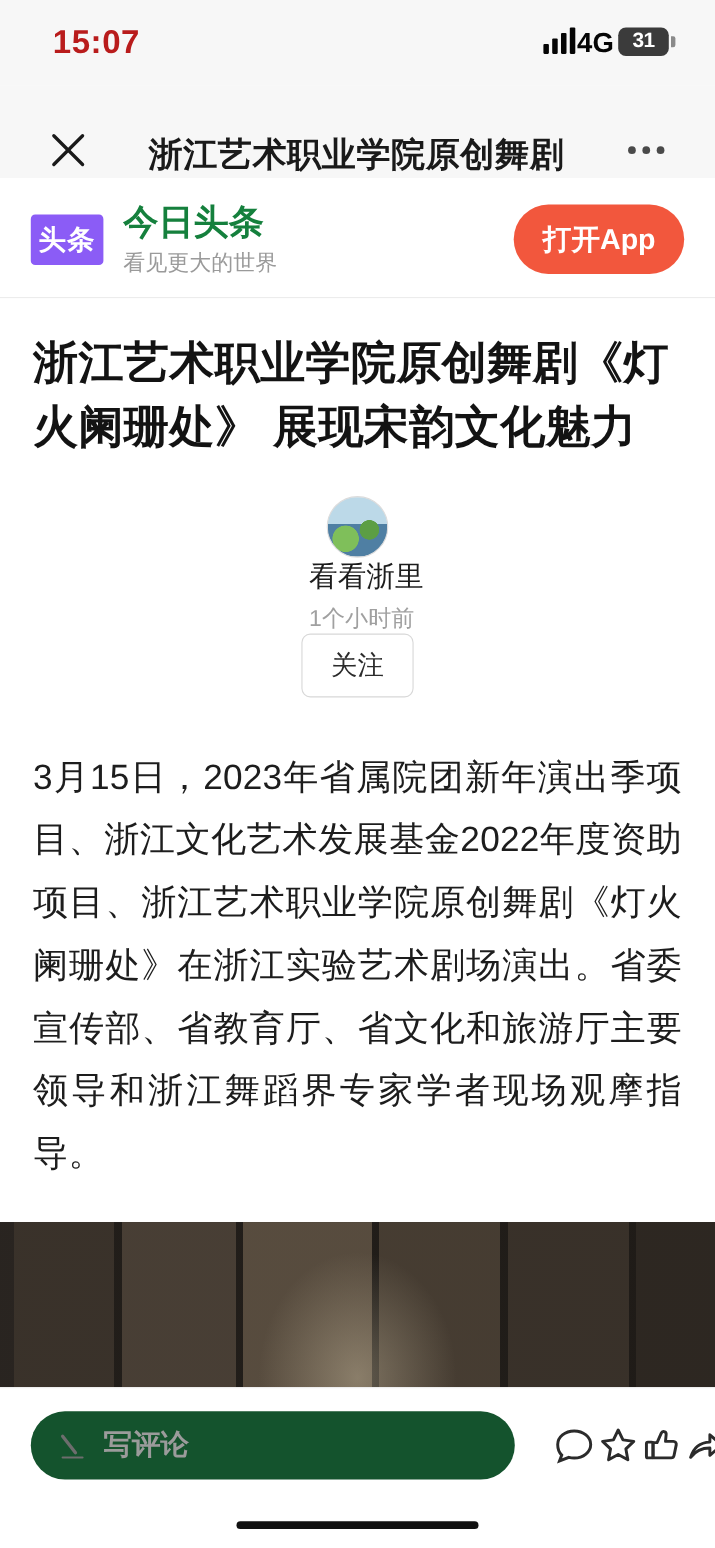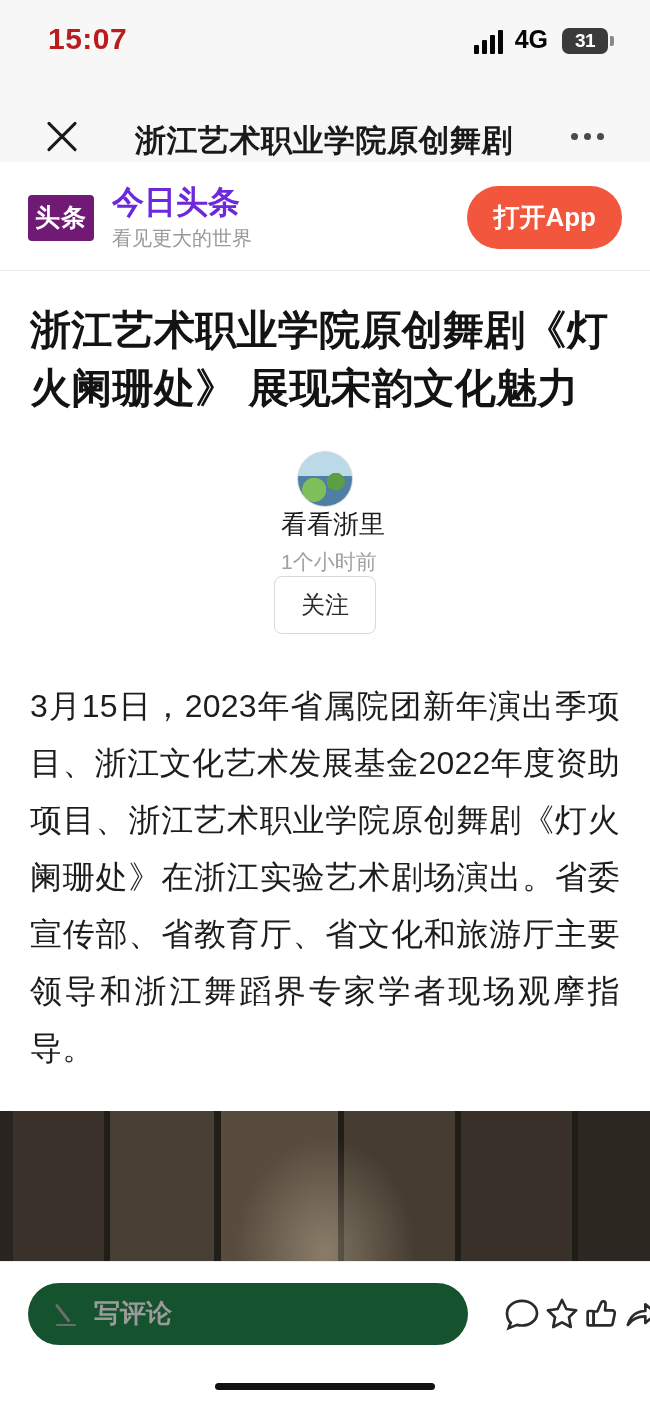--- a/index.html
+++ b/index.html
@@ -30,22 +30,21 @@
     flex: 0 0 auto;
   }
   .status-time {
     font-size: 30px;
     font-weight: 600;
     color: #b91c1c;
     letter-spacing: 0.5px;
   }
   .status-right {
     display: flex;
-    align-items: flex-end;
-    gap: 10px;
+    align-items: flex-start;
   }
   .signal-bars {
     display: flex;
     align-items: flex-end;
     gap: 3px;
     height: 24px;
   }
   .signal-bars i {
     display: block;
     width: 5px;
@@ -155,39 +154,39 @@
   
   .brand-bar {
     display: flex;
     align-items: center;
     padding: 22px 28px 18px 28px;
     border-bottom: 1px solid #ececec;
   }
   .brand-logo {
     width: 66px;
     height: 46px;
-    background: #701a75;
+    background: #8b5cf6;
     border-radius: 4px;
     display: flex;
     align-items: center;
     justify-content: center;
     color: #fff;
     font-size: 25px;
     font-weight: 700;
     letter-spacing: 1px;
     flex: 0 0 auto;
   }
   .brand-text {
     margin-left: 18px;
     flex: 1 1 auto;
   }
   .brand-name {
     font-size: 32px;
     font-weight: 700;
-    color: #6d28d9;
+    color: #15803d;
     line-height: 1.15;
   }
   .brand-slogan {
     font-size: 20px;
     color: #9a9a9a;
     margin-top: 4px;
   }
   .open-app-btn {
     background: #f2573d;
     color: #fff;

